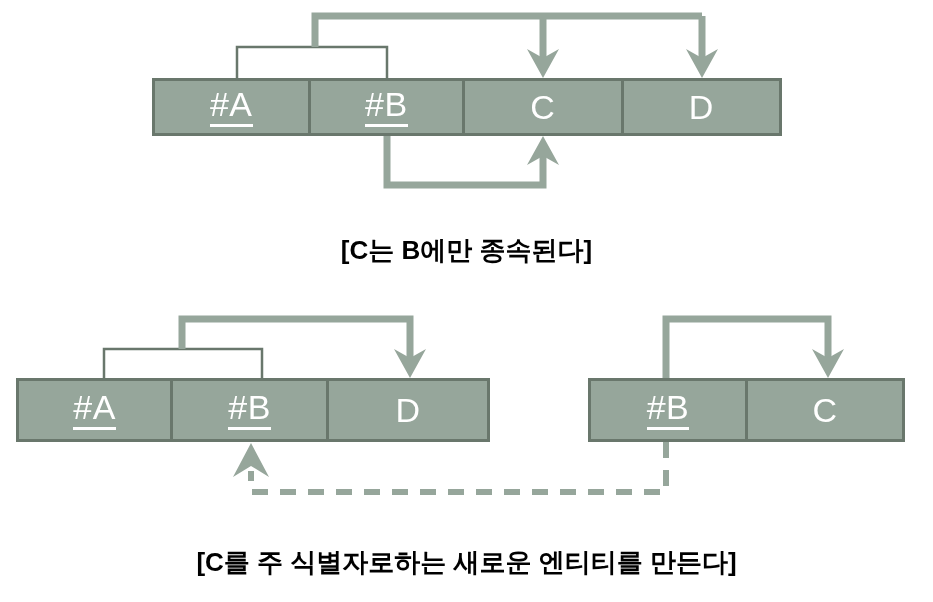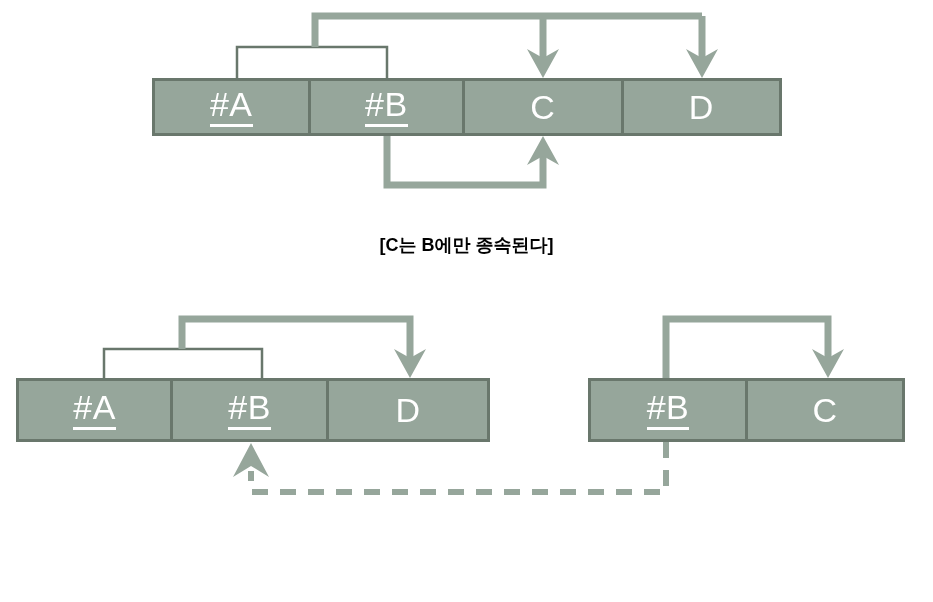--- a/index.html
+++ b/index.html
@@ -50,21 +50,21 @@
   .attr-cell.pk span {
     border-bottom: 3px solid #ffffff;
     line-height: 1.05;
     padding-bottom: 1px;
   }
   .caption {
     position: absolute;
     width: 100%;
     text-align: center;
     color: #000000;
-    font-size: 18px;
+    font-size: 26px;
     font-weight: bold;
     letter-spacing: 0px;
     white-space: nowrap;
   }
 </style>
 </head>
 <body>
 
 <div id="stage">
 
@@ -143,14 +143,15 @@
 
   <div class="attr-table" style="left:588px; top:378px; width:317px; height:64px;">
     <div class="attr-cell pk" style="width:160px;">
       <span>#B</span>
     </div>
     <div class="attr-cell" style="width:157px;">
       <span>C</span>
     </div>
   </div>
 
+  <div class="caption" style="left:0px; top:545px;">[C를 주 식별자로하는 새로운 엔티티를 만든다]</div>
 
 </div>
 
 </body></html>

